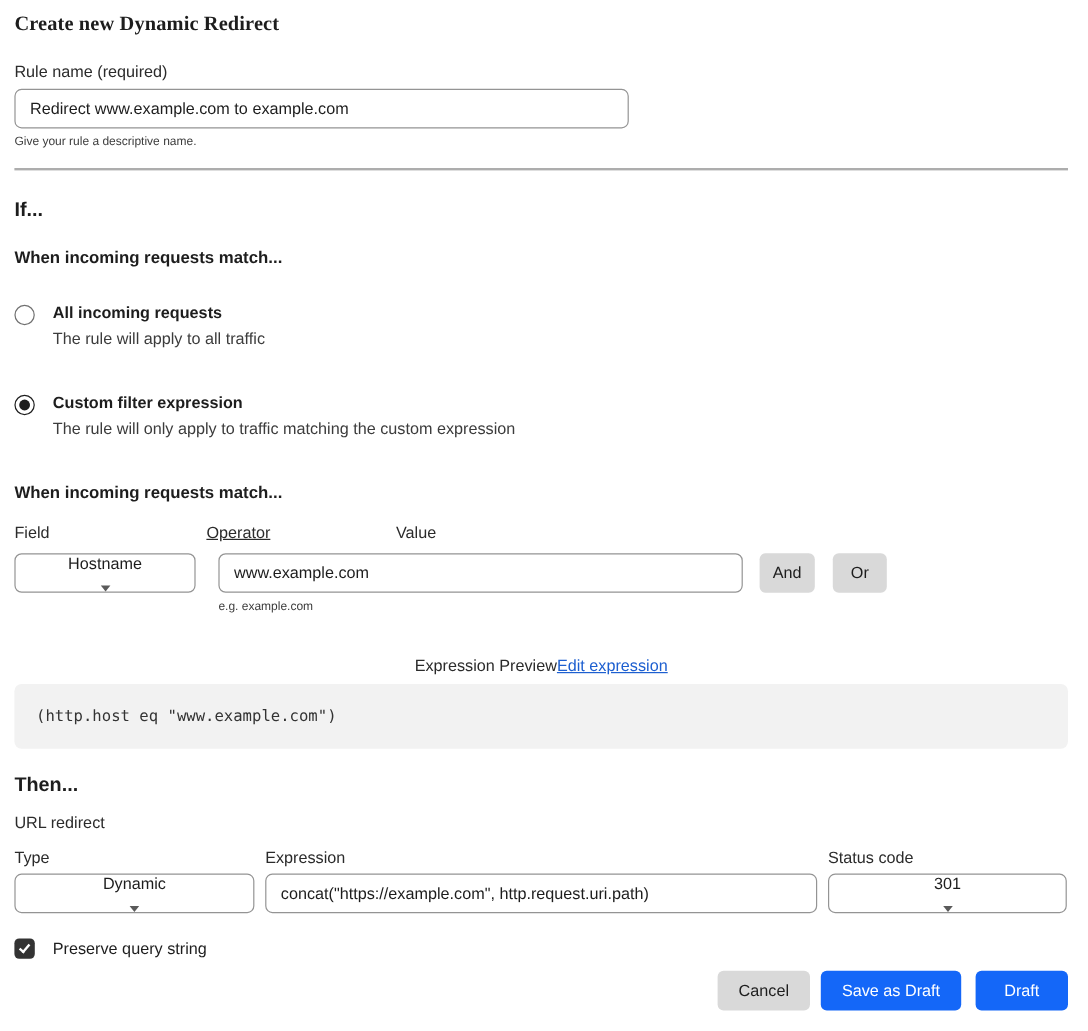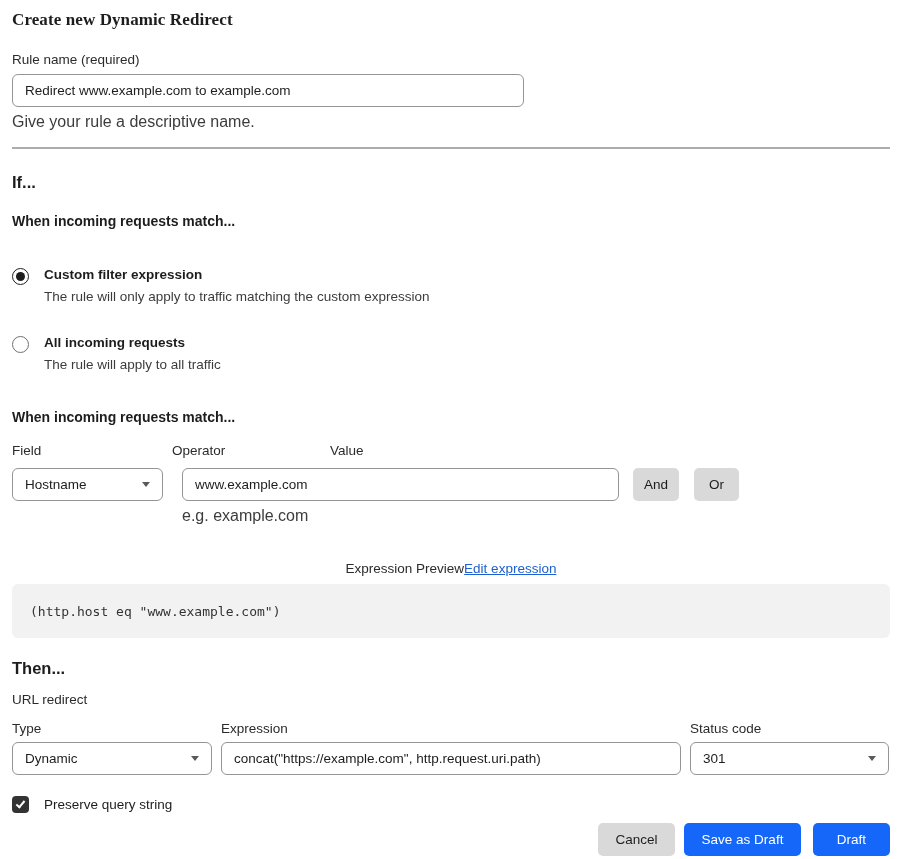--- a/index.html
+++ b/index.html
@@ -8,21 +8,21 @@
     width: 907px; height: 859px;
     font-family: "Liberation Sans", sans-serif;
     color: #1d1d1d;
     overflow: hidden;
   }
   .container { padding: 10px 17px 0 12px; }
 
   .page-title { font-size: 17px; font-weight: 700; letter-spacing: .1px; font-family: Liberation Serif, serif; }
 
   .field-label { font-size: 13.5px; color: #2b2b2b; }
-  .help-text { font-size: 16px; color: #3c3c3c; }
+  .help-text { font-size: 10px; color: #3c3c3c; }
 
   .text-input {
     height: 33px; border: 1px solid #949494; border-radius: 6px;
     padding: 0 12px; font-size: 13.5px; color: #1d1d1d; background: #fff;
     font-family: "Liberation Sans", sans-serif; width: 100%; outline: none;
   }
 
   .rule-name-label { margin-top: 22px; }
   .rule-name-input-wrap { margin-top: 7px; width: 512px; }
   .rule-name-help { margin-top: 6px; }
@@ -43,28 +43,28 @@
   .radio-circle.selected { border-color: #1d1d1d; }
   .radio-dot { width: 9px; height: 9px; border-radius: 50%; background: #1d1d1d; }
   .radio-texts { margin-left: 15px; }
   .radio-label { font-size: 13.5px; font-weight: 700; }
   .radio-desc { font-size: 13.5px; color: #3c3c3c; margin-top: 7px; }
 
   .builder-labels { display: flex; margin-top: 18px; }
   .builder-row { display: flex; margin-top: 10px; align-items: flex-start; }
   .col-field { width: 151px; }
   .col-gap1 { width: 9px; flex: 0 0 9px; }
-  .col-operator { width: 148px; }
+  .col-operator { width: 148px; text-decoration: underline; }
   .col-gap2 { width: 10px; flex: 0 0 10px; }
   .col-value { width: 437px; }
 
   .select {
     height: 33px; border: 1px solid #949494; border-radius: 6px; background: #fff;
     display: flex; align-items: center; justify-content: space-between;
-    padding: 0 12px; font-size: 13.5px; cursor: pointer; width: 100%;
+    padding: 0 12px; font-size: 13.5px; cursor: pointer; width: 100%; flex-direction: column;
   }
   .chevron {
     width: 0; height: 0;
     border-left: 4.5px solid transparent; border-right: 4.5px solid transparent;
     border-top: 5.5px solid #5a5a5a;
   }
 
   .connector-btns { display: flex; margin-left: 14px; }
   .btn {
     height: 33px; border: none; border-radius: 5px; font-size: 13.5px;
@@ -125,35 +125,35 @@
   <div class="rule-name-input-wrap">
     <input class="text-input" type="text" value="Redirect www.example.com to example.com" style="">
   </div>
   <div class="help-text rule-name-help">Give your rule a descriptive name.</div>
 
   <hr class="divider">
 
   <h2 class="section-heading">If...</h2>
   <h3 class="sub-heading">When incoming requests match...</h3>
 
-  <div class="radio-option second">
-    <div class="radio-circle selected">
-      <div class="radio-dot"></div>
-    </div>
-    <div class="radio-texts">
-      <div class="radio-label">Custom filter expression</div>
-      <div class="radio-desc">The rule will only apply to traffic matching the custom expression</div>
-    </div>
-  </div>
-
   <div class="radio-option">
     <div class="radio-circle"></div>
     <div class="radio-texts">
       <div class="radio-label">All incoming requests</div>
       <div class="radio-desc">The rule will apply to all traffic</div>
+    </div>
+  </div>
+
+  <div class="radio-option second">
+    <div class="radio-circle selected">
+      <div class="radio-dot"></div>
+    </div>
+    <div class="radio-texts">
+      <div class="radio-label">Custom filter expression</div>
+      <div class="radio-desc">The rule will only apply to traffic matching the custom expression</div>
     </div>
   </div>
 
   <h3 class="sub-heading second">When incoming requests match...</h3>
 
   <div class="builder-labels">
     <div class="col-field field-label">Field</div>
     <div class="col-gap1"></div>
     <div class="col-operator field-label">Operator</div>
     <div class="col-gap2"></div>

